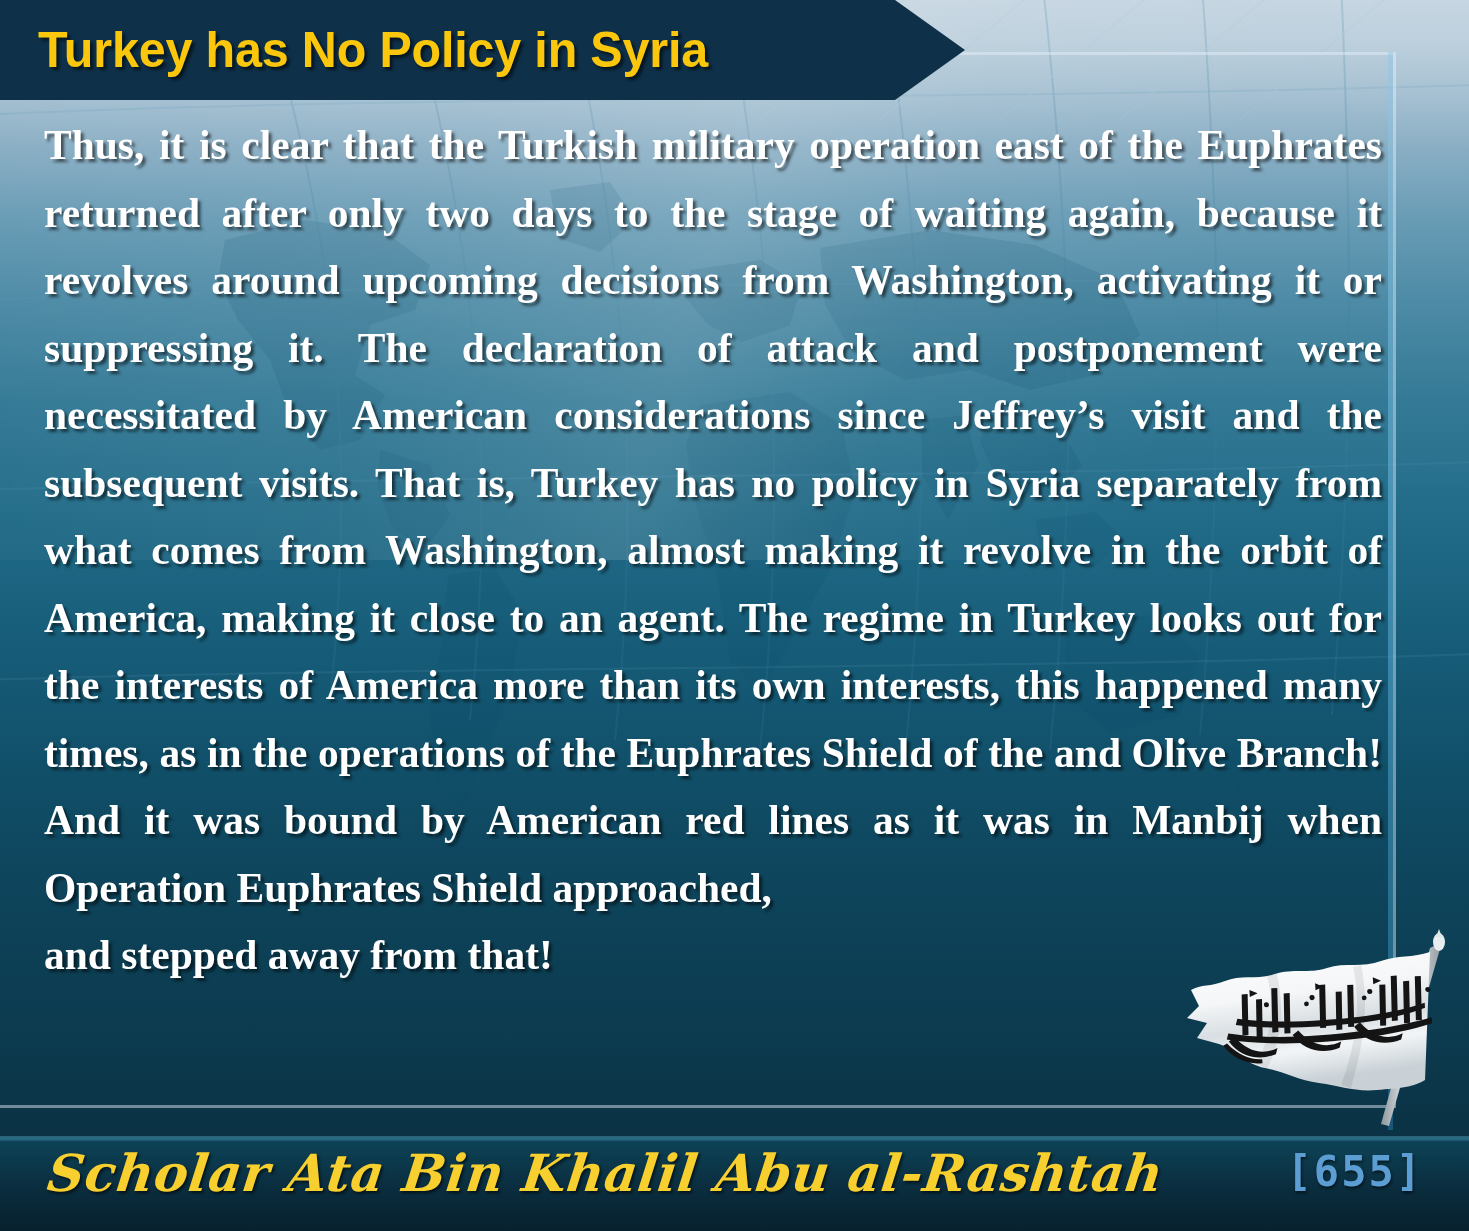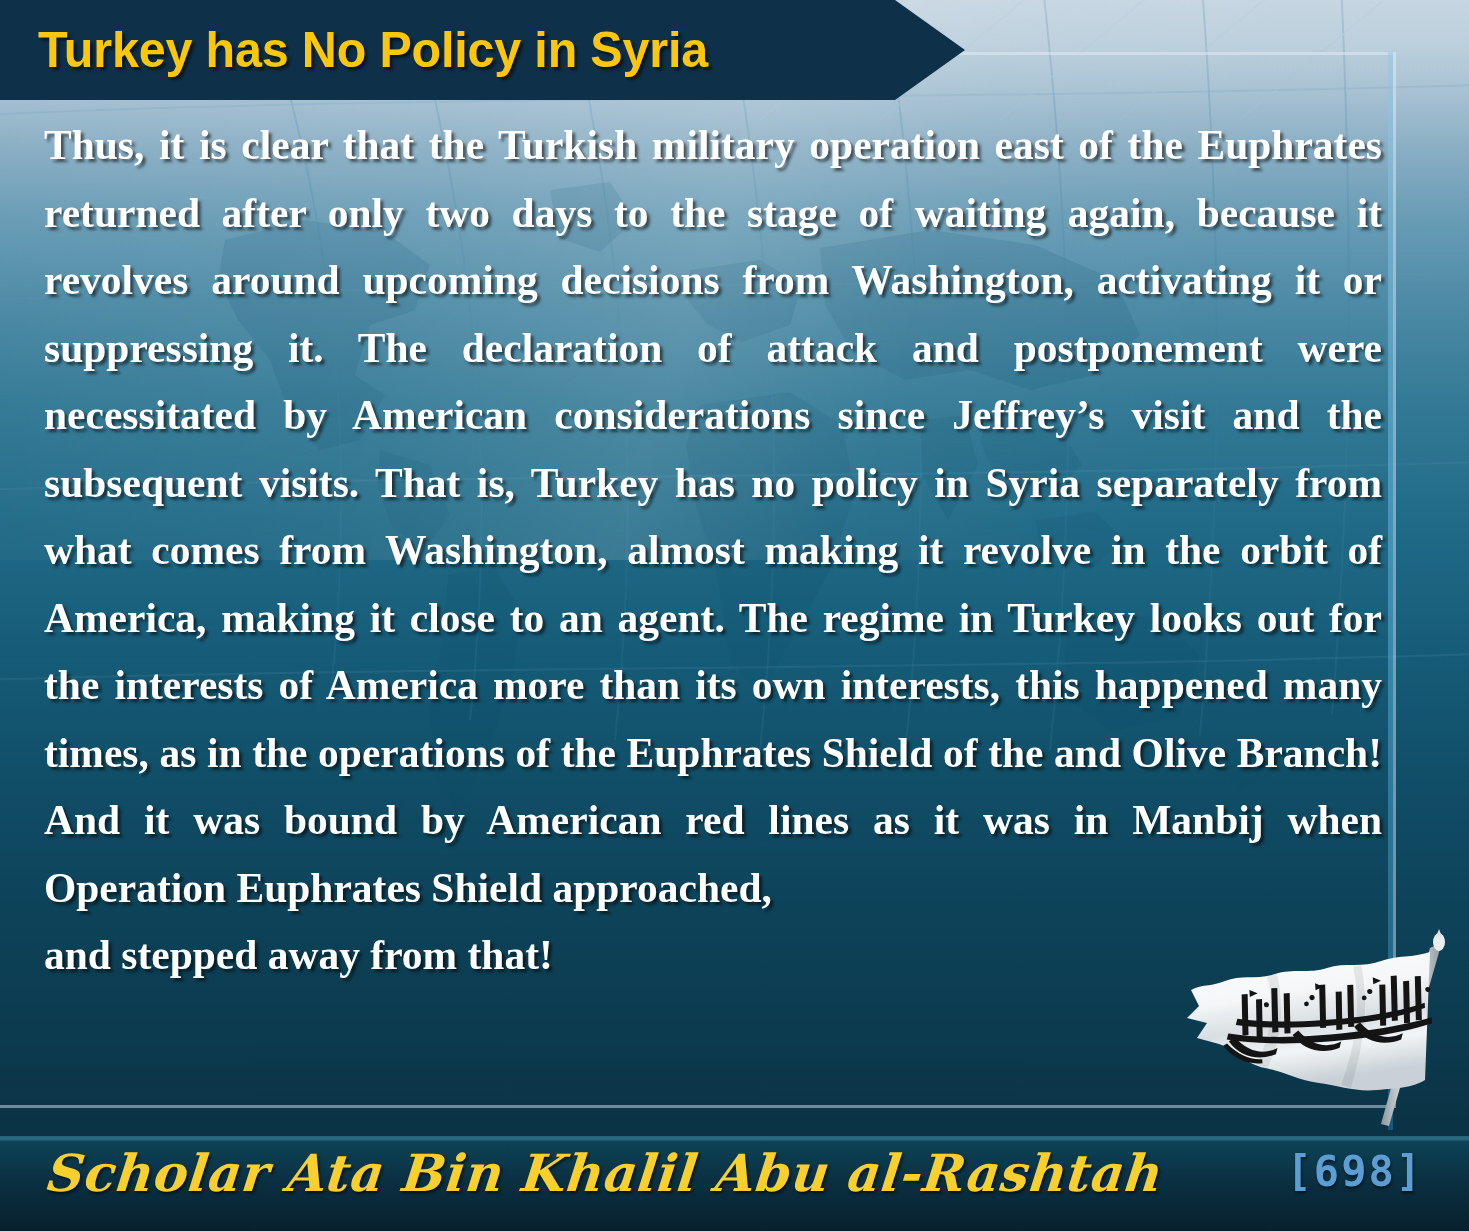--- a/index.html
+++ b/index.html
@@ -326,15 +326,15 @@
         <path d="M30 6 L38 10 L30 13 Z"></path>
 
         <path d="M4 58 C 14 70, 26 76, 38 76 L 38 80 C 22 81, 8 72, 0 60 Z"></path>
       </g>
     </svg>
   </div>
 
   <div id="bottom-divider"></div>
   <div id="bottom-bar"></div>
   <div id="signature">Scholar Ata Bin Khalil Abu al-Rashtah</div>
-  <div id="page-number">[698]</div>
+  <div id="page-number">[655]</div>
 
 </div>
 
 </body></html>

